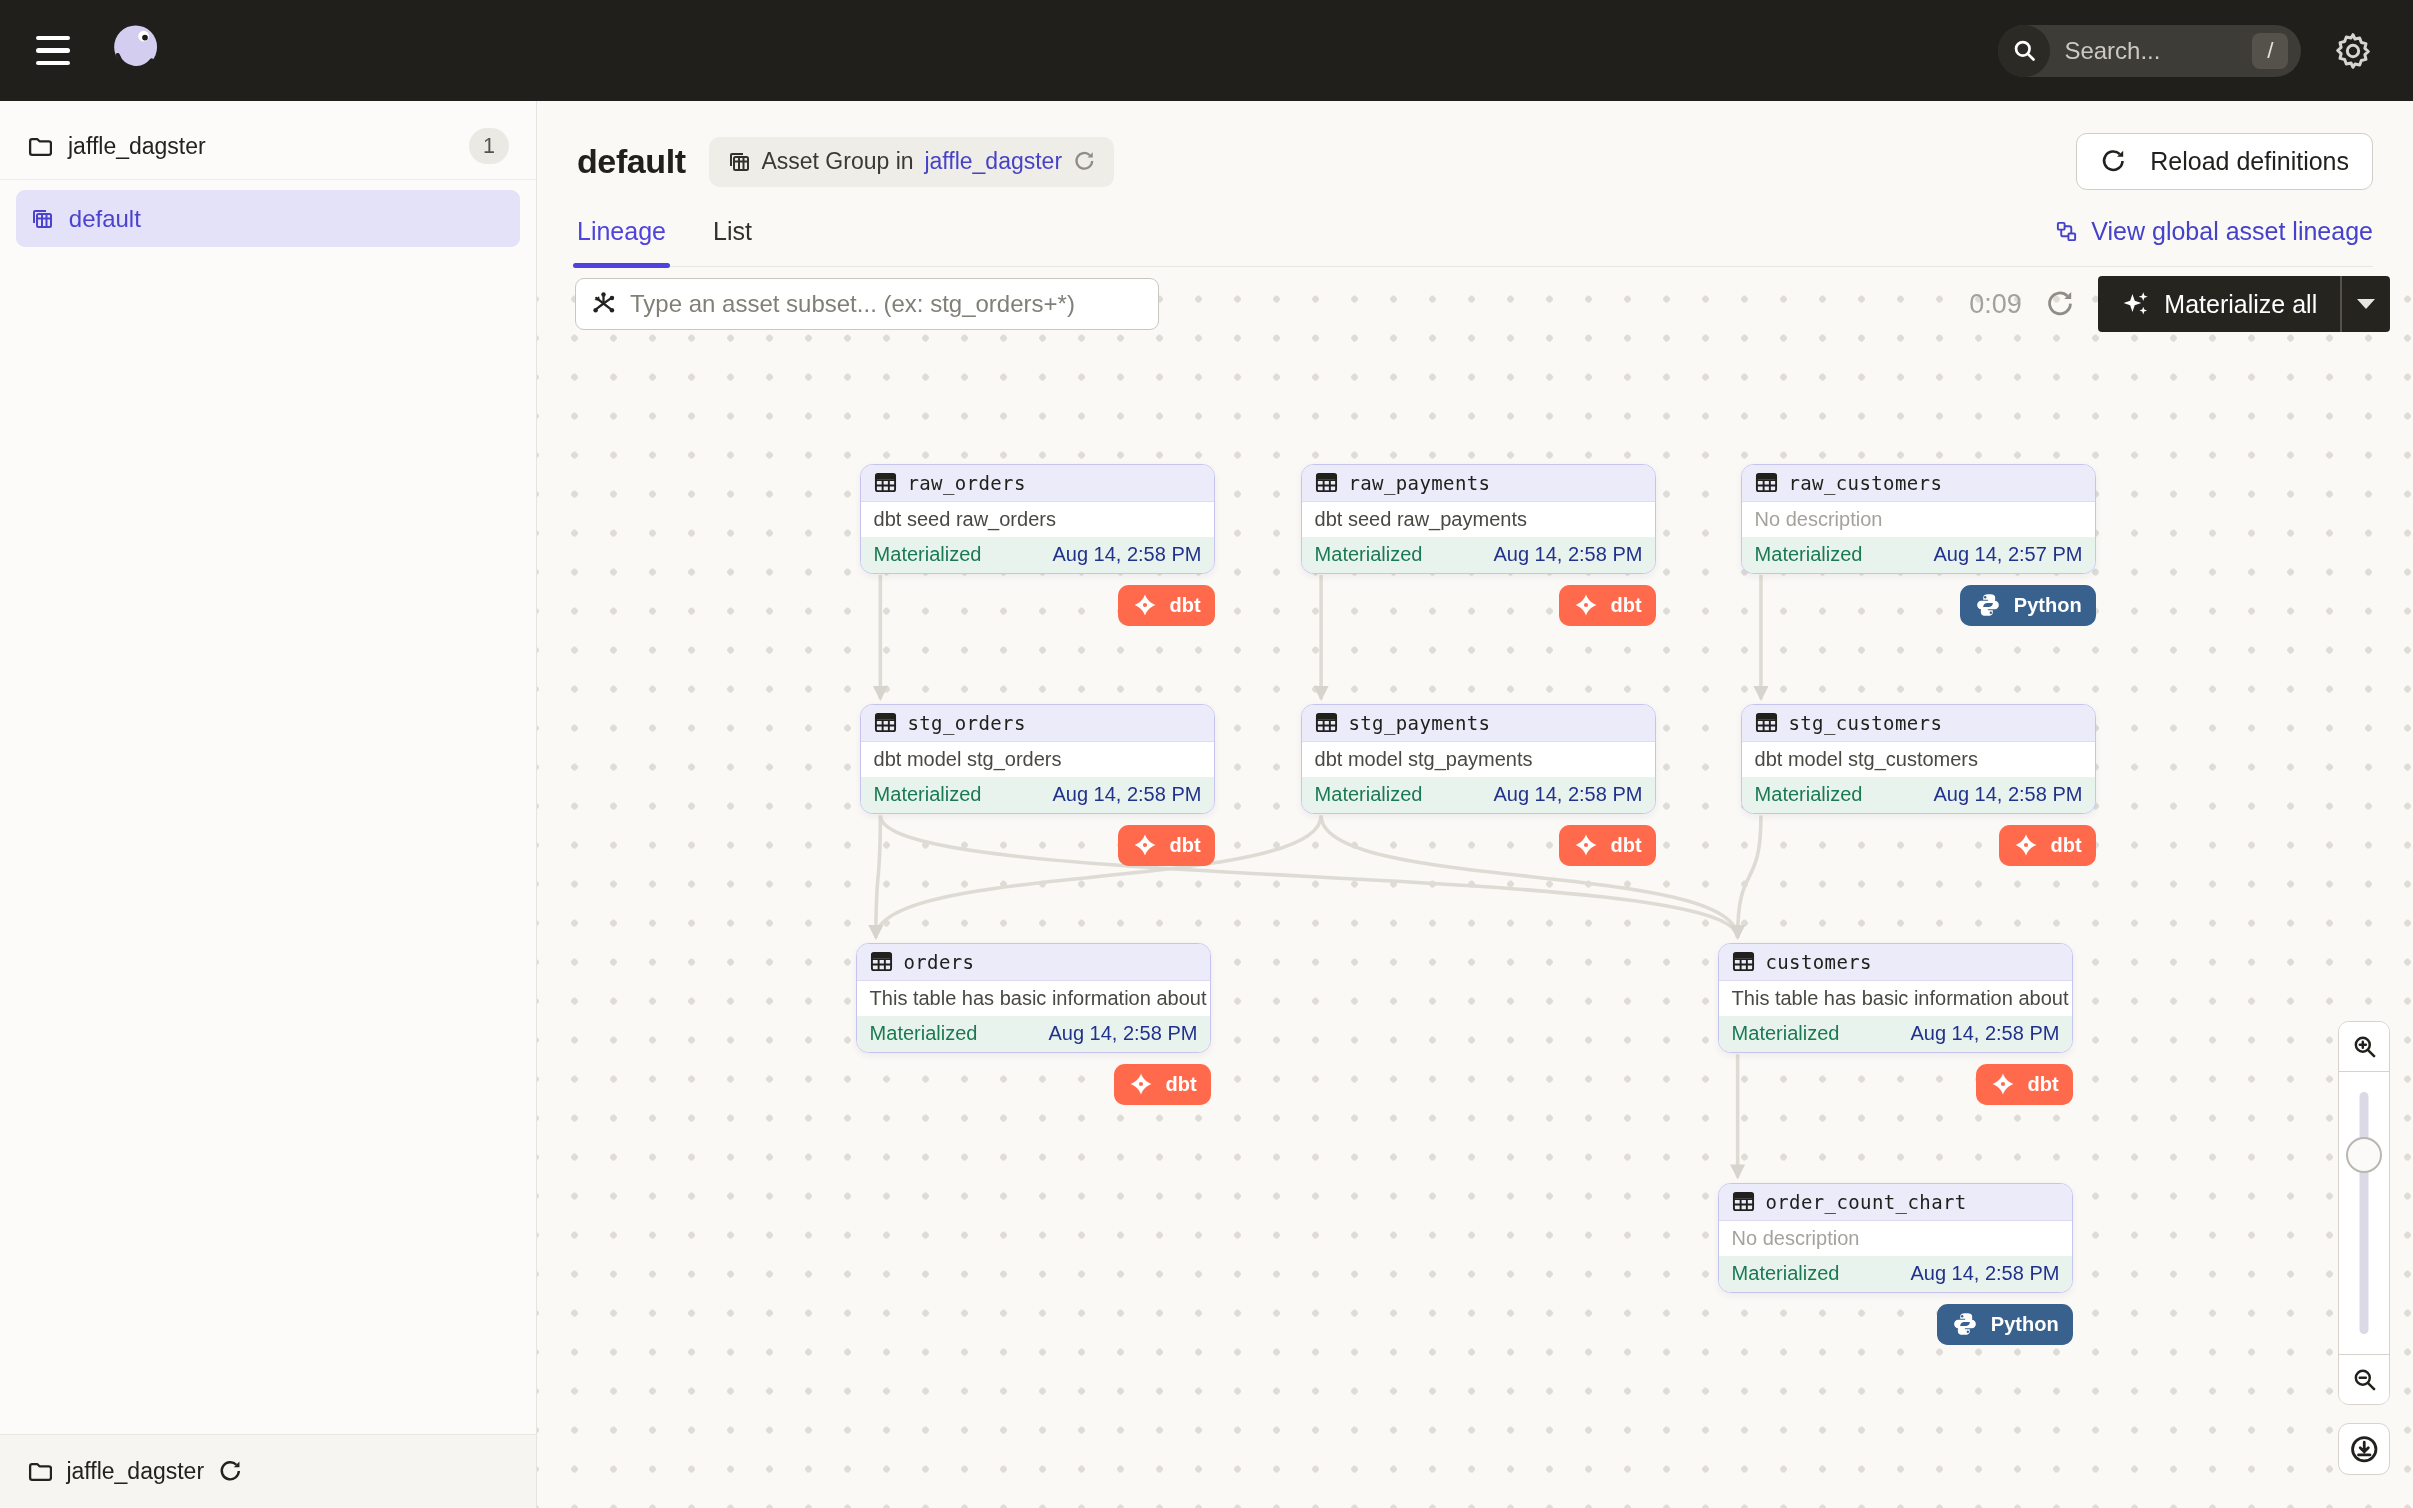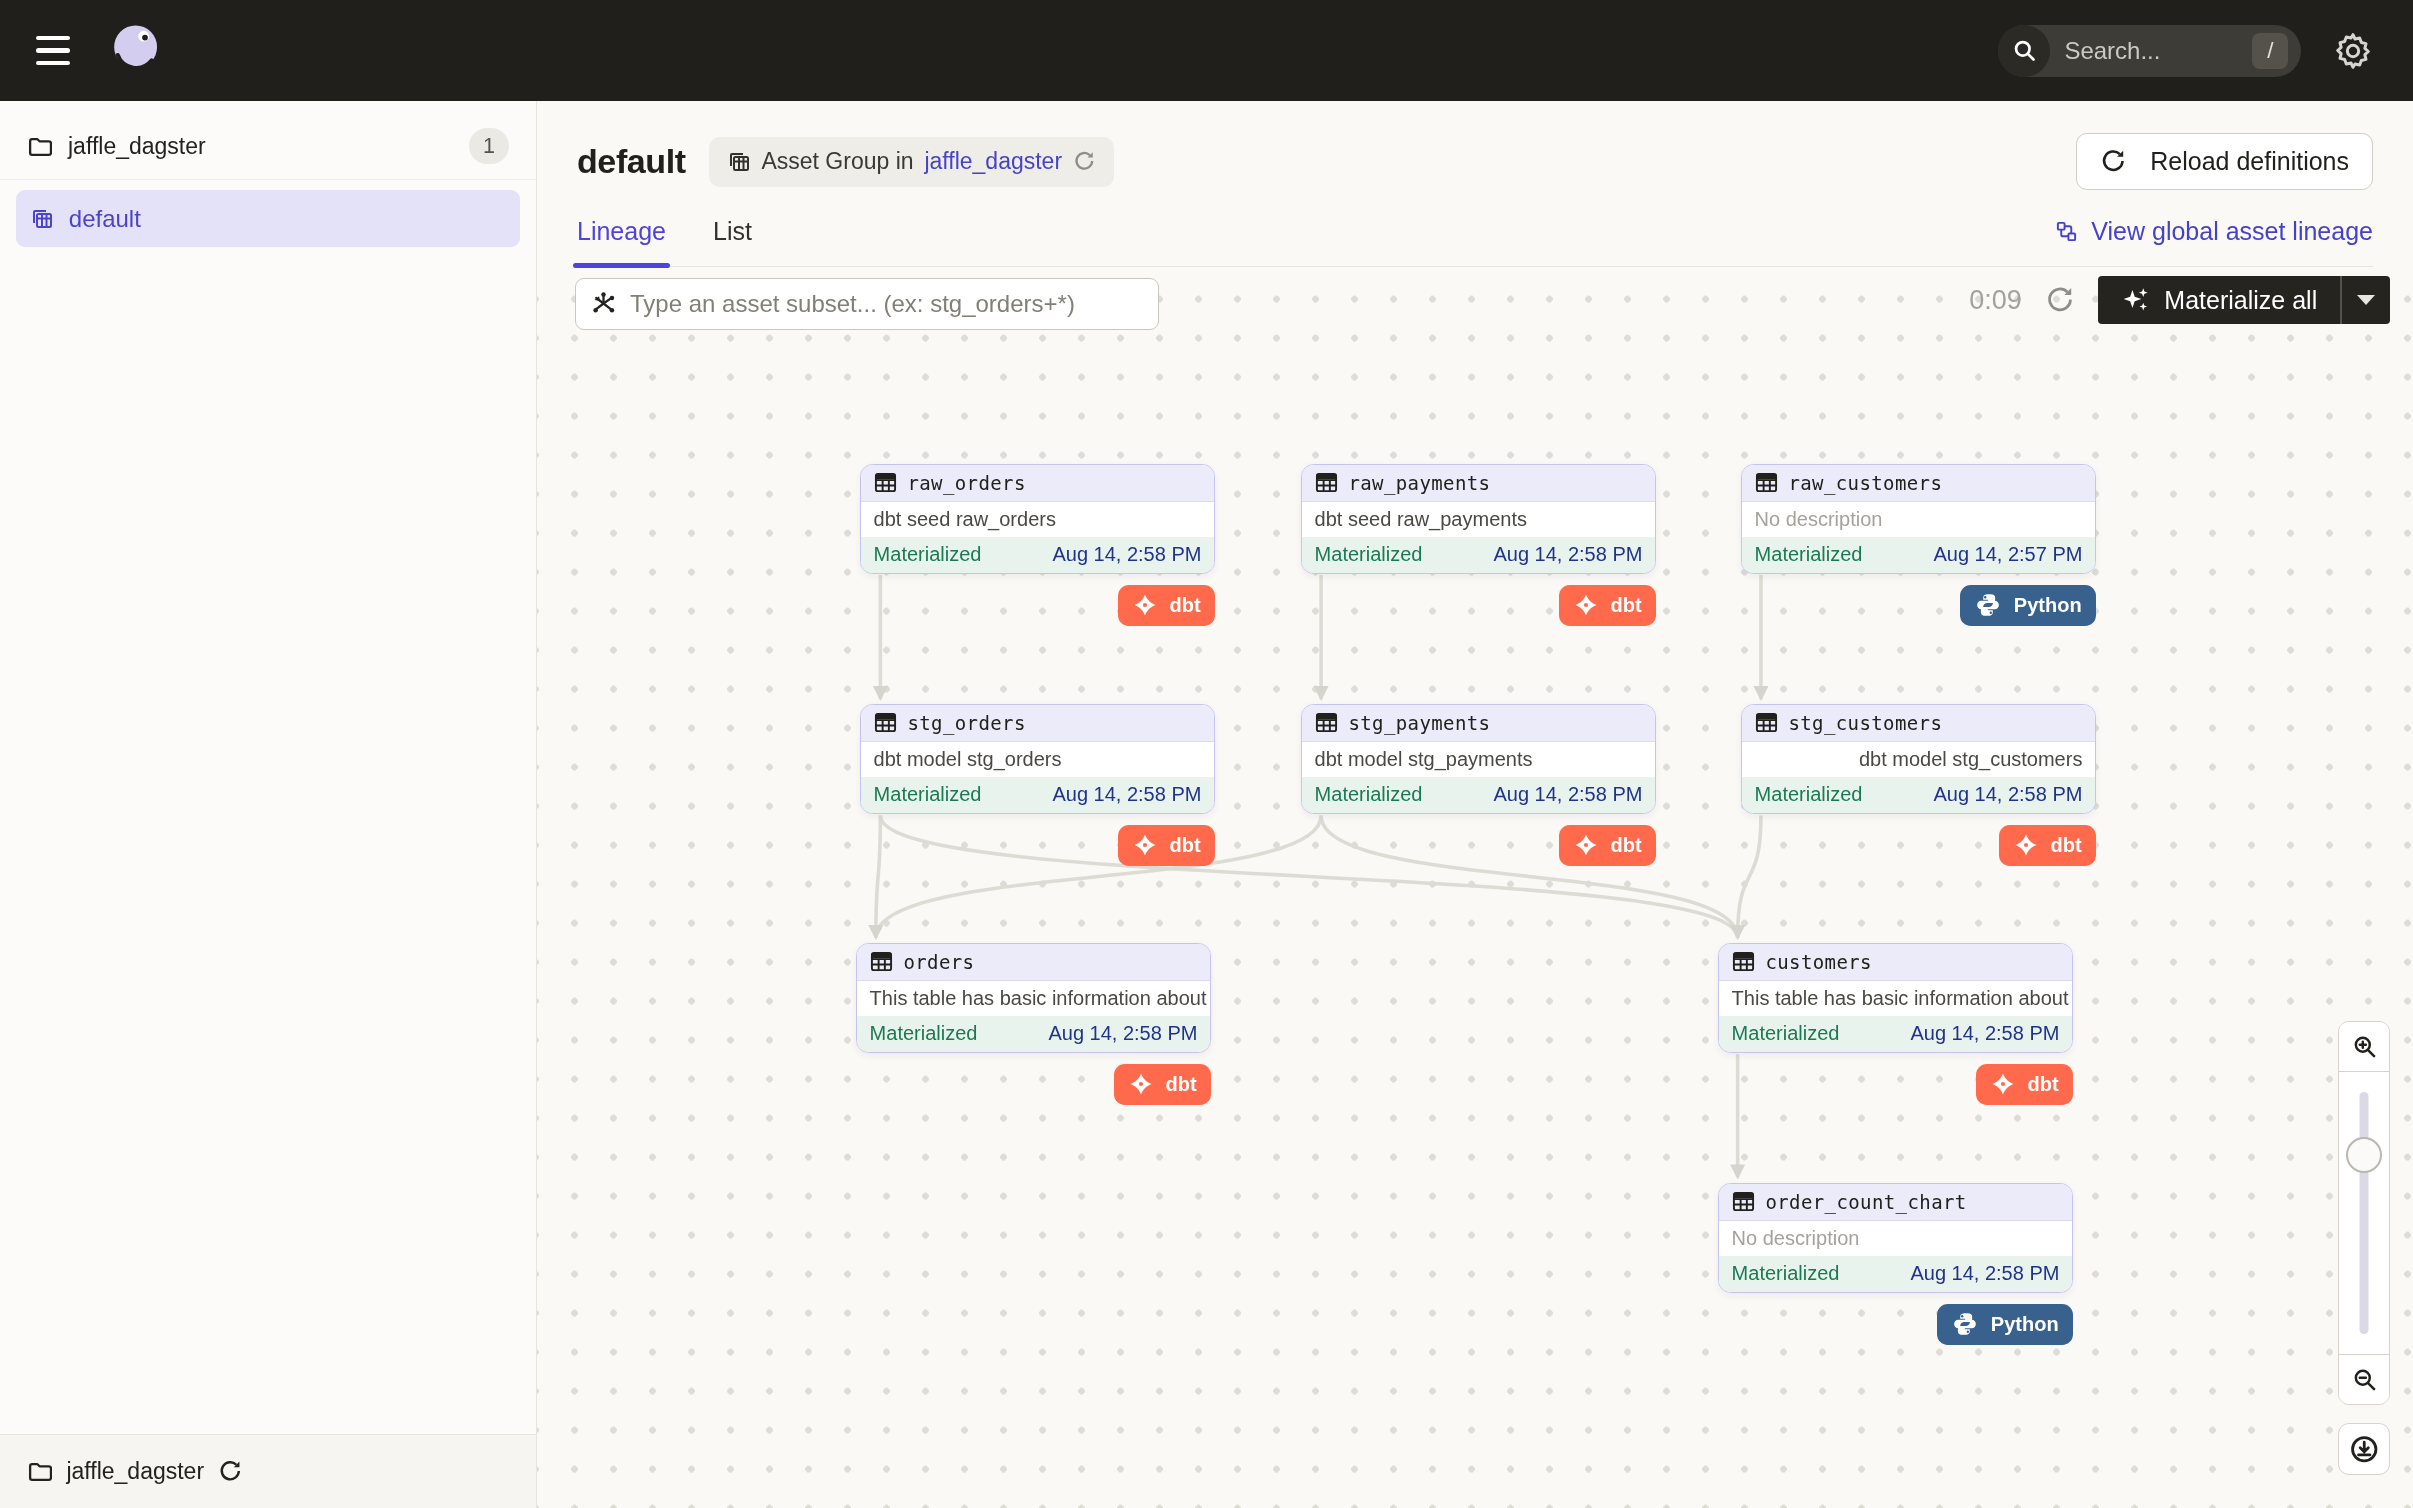--- a/index.html
+++ b/index.html
@@ -54,21 +54,21 @@
     background-image:radial-gradient(circle, #DEDCD5 3.1px, transparent 3.6px);
     background-size:39px 39px; background-position:18px 12.6px; }
   #edges { position:absolute; left:0; top:0; z-index:0; }
 
   .filter-box { position:absolute; left:38px; top:10.8px; z-index:3; width:584px; height:52px; background:#FFFFFF; border:1.8px solid #C9C7C0; border-radius:9px; display:flex; align-items:center; gap:12.6px; padding:0 14.4px; }
   .filter-box input { flex:1; border:none; outline:none; font-size:24px; color:#33312C; background:transparent; font-family:"Liberation Sans",sans-serif; }
   .filter-box input::placeholder { color:#817F76; }
 
   .right-controls { position:absolute; right:23px; top:9px; z-index:3; display:flex; align-items:center; gap:23px; }
   .timer { font-size:27px; color:#A3A19B; }
-  .mat-btn { display:flex; align-items:stretch; background:#26241F; border-radius:4px; height:48px; color:#FFFFFF; cursor:pointer; overflow:hidden; }
+  .mat-btn { display:flex; align-items:stretch; background:#26241F; border-radius:4px; height:56px; color:#FFFFFF; cursor:pointer; overflow:hidden; }
   .mat-main { display:flex; align-items:center; gap:12.6px; padding:0 23px; font-size:25px; font-weight:500; }
   .mat-div { width:1.8px; background:#55524B; }
   .mat-caret { width:48px; display:flex; align-items:center; justify-content:center; }
   .caret-down { width:0; height:0; border-left:9px solid transparent; border-right:9px solid transparent; border-top:10.8px solid #E8E6E1; }
 
   
   .node-wrap { position:absolute; width:355px; z-index:2; }
   .node-card { border:1.8px solid #C7C3EF; border-radius:12.6px; background:#FFFFFF; overflow:hidden; box-shadow:0 2.7px 7.2px rgba(40,40,80,0.06); cursor:pointer; }
   .node-header { background:#ECEBFA; display:flex; align-items:center; gap:10.8px; padding:6.3px 12.6px; border-bottom:0.9px solid #DDDAF2; }
   .node-name { font-family:"DejaVu Sans Mono", monospace; font-size:19px; color:#21201D; letter-spacing:0.4px; white-space:nowrap; }
@@ -421,21 +421,21 @@
           <div class="badge-row">
             <div class="kind-badge dbt">
               <svg width="24" height="24" viewBox="0 0 24 24">
                 <path d="M12 1.5 C13.6 6.3 17.7 10.4 22.5 12 C17.7 13.6 13.6 17.7 12 22.5 C10.4 17.7 6.3 13.6 1.5 12 C6.3 10.4 10.4 6.3 12 1.5 Z" fill="#FFFFFF"></path>
                 <circle cx="12" cy="12" r="2.1" fill="#FF6A4C"></circle>
               </svg>
               <span>dbt</span>
             </div>
           </div>
         </div>
-        <div class="node-wrap" style="left: 1204px; top: 437px; text-align: right;">
+        <div class="node-wrap" style="left: 1204px; top: 437px;">
           <div class="node-card">
             <div class="node-header">
               <svg width="23" height="23" viewBox="0 0 24 24">
                 <rect x="2" y="3" width="20" height="18" rx="2" fill="none" stroke="#21201D" stroke-width="2"></rect>
                 <path d="M2 9.5h20M9 9.5V21M15.5 9.5V21M2 15.2h20" stroke="#21201D" stroke-width="2"></path>
                 <path d="M4 3h16a2 2 0 0 1 2 2v3.5H2V5a2 2 0 0 1 2-2z" fill="#21201D"></path>
               </svg>
               <span class="node-name">stg_customers</span>
             </div>
             <div class="node-desc">dbt model stg_customers</div>

